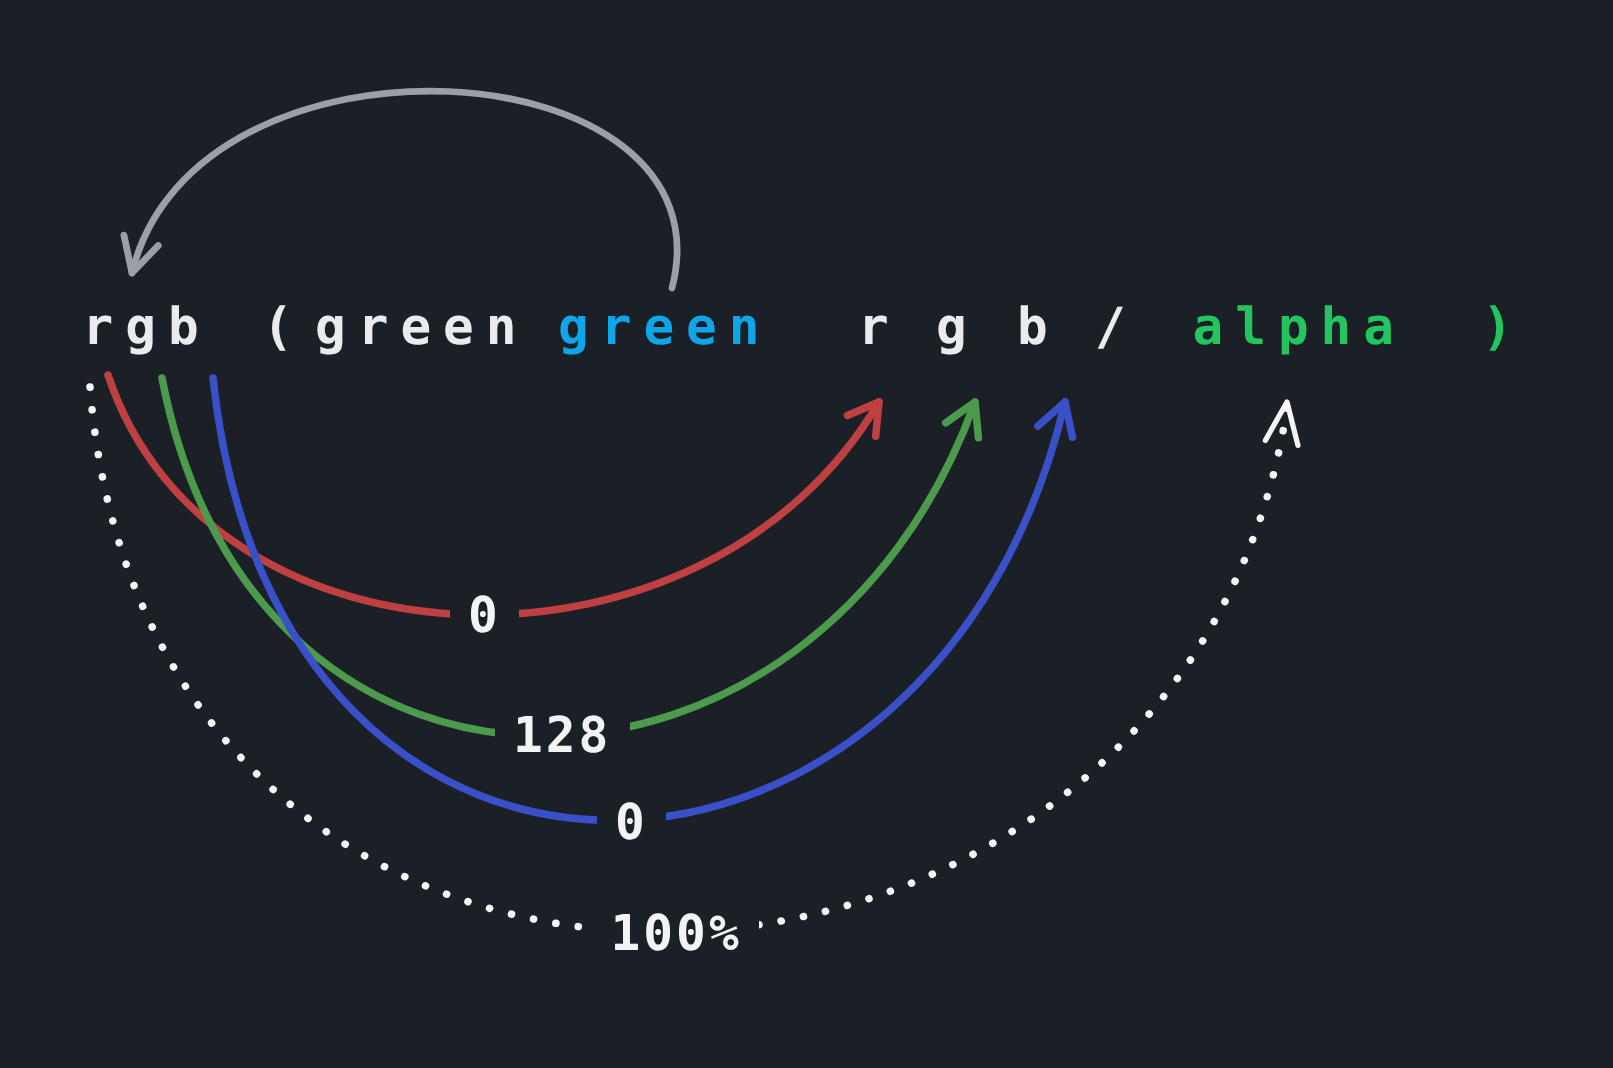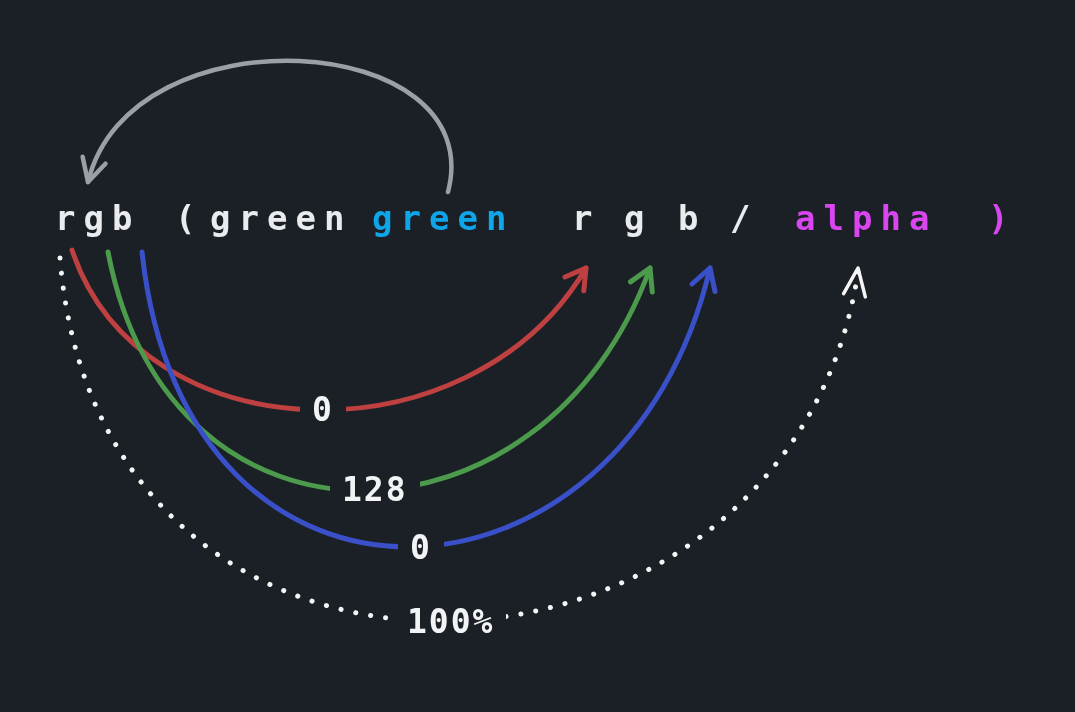--- a/index.html
+++ b/index.html
@@ -26,21 +26,21 @@
     position: absolute;
     top: 198px;
     z-index: 2;
     font-weight: 700;
     font-size: 34px;
     letter-spacing: 8px;
     color: #e9ebee;
     white-space: nowrap;
   }
   .tok.green  { color: #0ea5e9; }
-  .tok.muted  { color: #d946ef; }
+  .tok.muted  { color: #22c55e; }
   .arc-label {
     position: absolute;
     z-index: 2;
     background: #1b2026;
     color: #f2f3f5;
     font-weight: 700;
     font-size: 33px;
     letter-spacing: 2px;
     padding: 0 12px;
     line-height: 36px;

